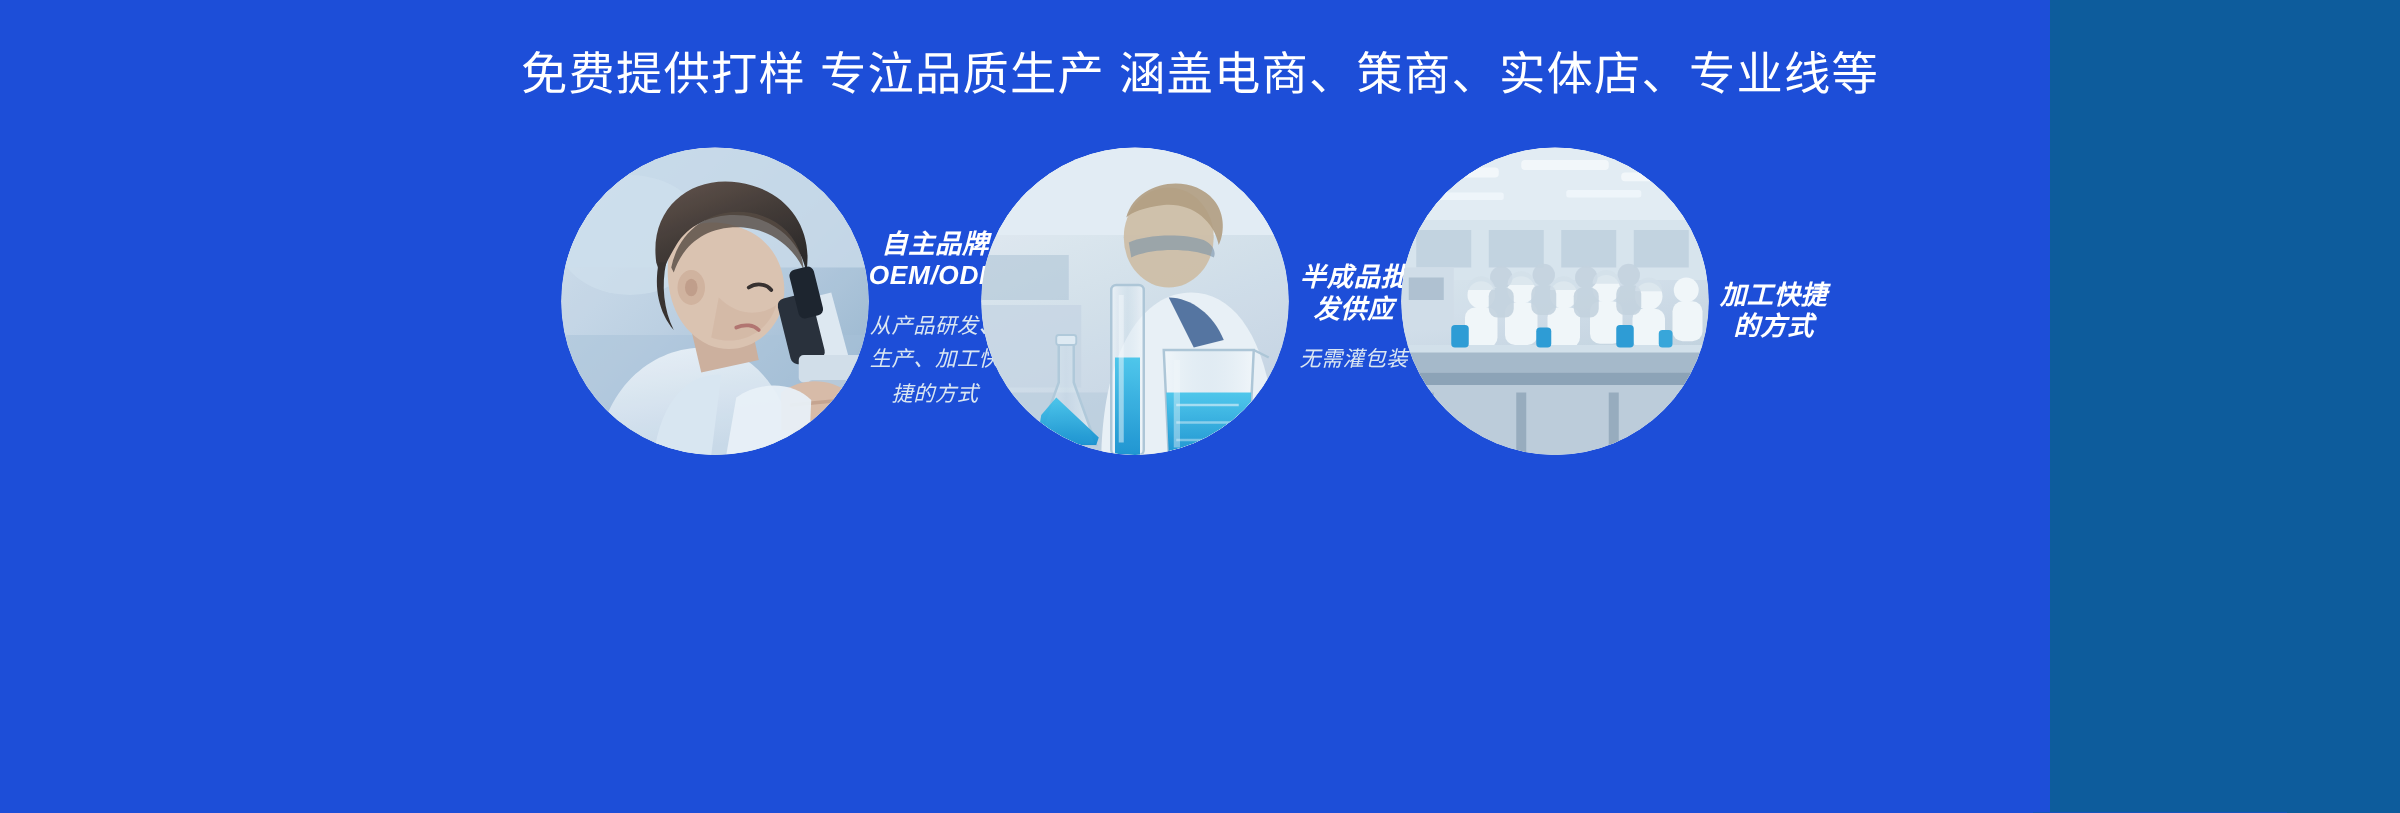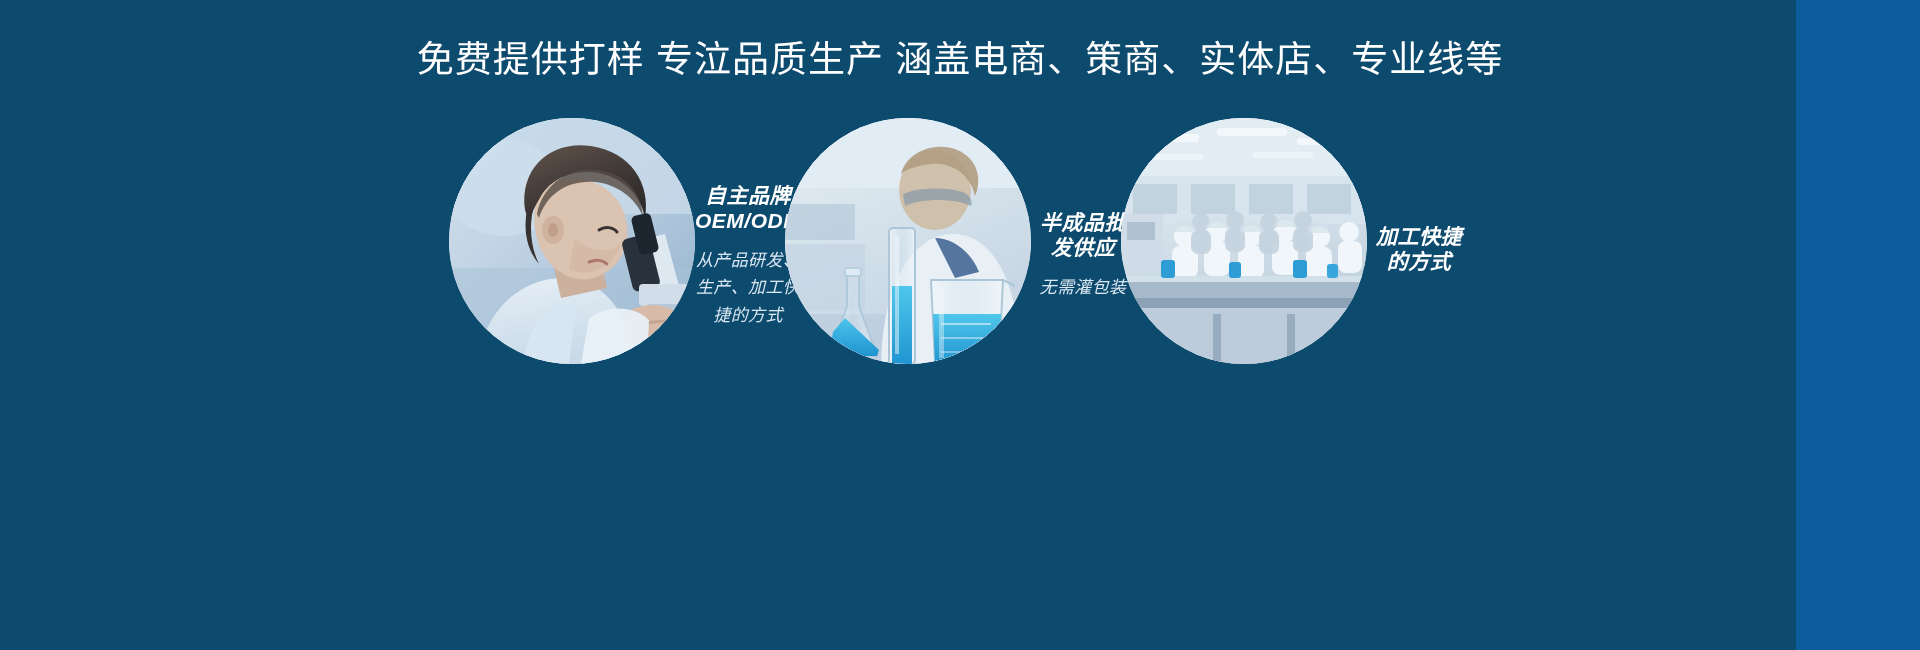--- a/index.html
+++ b/index.html
@@ -10,23 +10,23 @@
   body {
     width: 1920px;
     height: 650px;
     overflow: hidden;
     font-family: "Liberation Sans", "DejaVu Sans", sans-serif;
     background: #0d5c9c;
   }
 
   .banner {
     position: relative;
-    width: 1796px;
+    width: 1640px;
     height: 650px;
-    background: #0c4a6e;
+    background: #1d4ed8;
     overflow: hidden;
   }
 
   
   .headline-wrap {
     position: absolute;
     top: 0;
     left: 0;
     width: 1920px;
     height: 118px;

